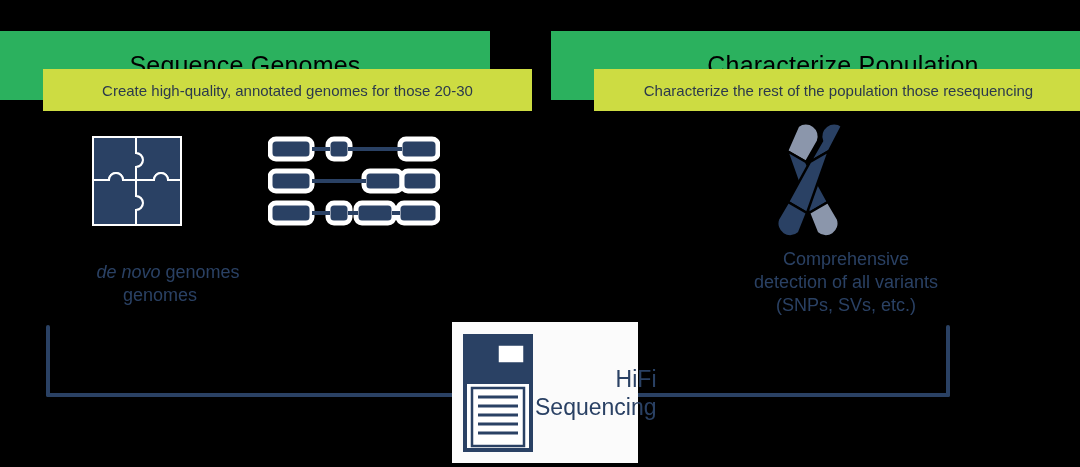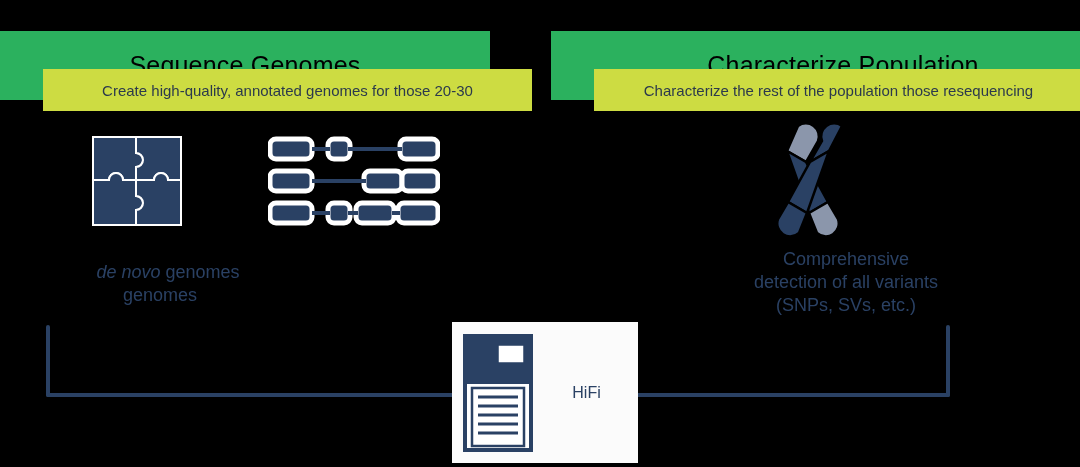--- a/index.html
+++ b/index.html
@@ -110,23 +110,23 @@
     align-items: center;
   }
   #doc-icon {
     width: 70px;
     height: 118px;
     margin-left: 11px;
     flex: 0 0 auto;
   }
   #hifi-label {
     flex: 1 1 auto;
-    text-align: center;
+    text-align: right;
     color: #2a4164;
-    font-size: 16px;
+    font-size: 23px;
     line-height: 28px;
     padding-left: 2px;
   }
 </style>
 </head>
 <body>
 
 <div id="canvas">
 
   <div class="green-bar" id="green-left">Sequence Genomes</div>
@@ -225,16 +225,17 @@
         <line x1="15" y1="63" x2="55" y2="63"></line>
         <line x1="15" y1="72" x2="55" y2="72"></line>
         <line x1="15" y1="81" x2="55" y2="81"></line>
         <line x1="15" y1="90" x2="55" y2="90"></line>
         <line x1="15" y1="99" x2="55" y2="99"></line>
       </g>
     </svg>
 
     <div id="hifi-label">
       <span>HiFi</span><br>
+      <span>Sequencing</span>
     </div>
   </div>
 
 </div>
 
 </body></html>

